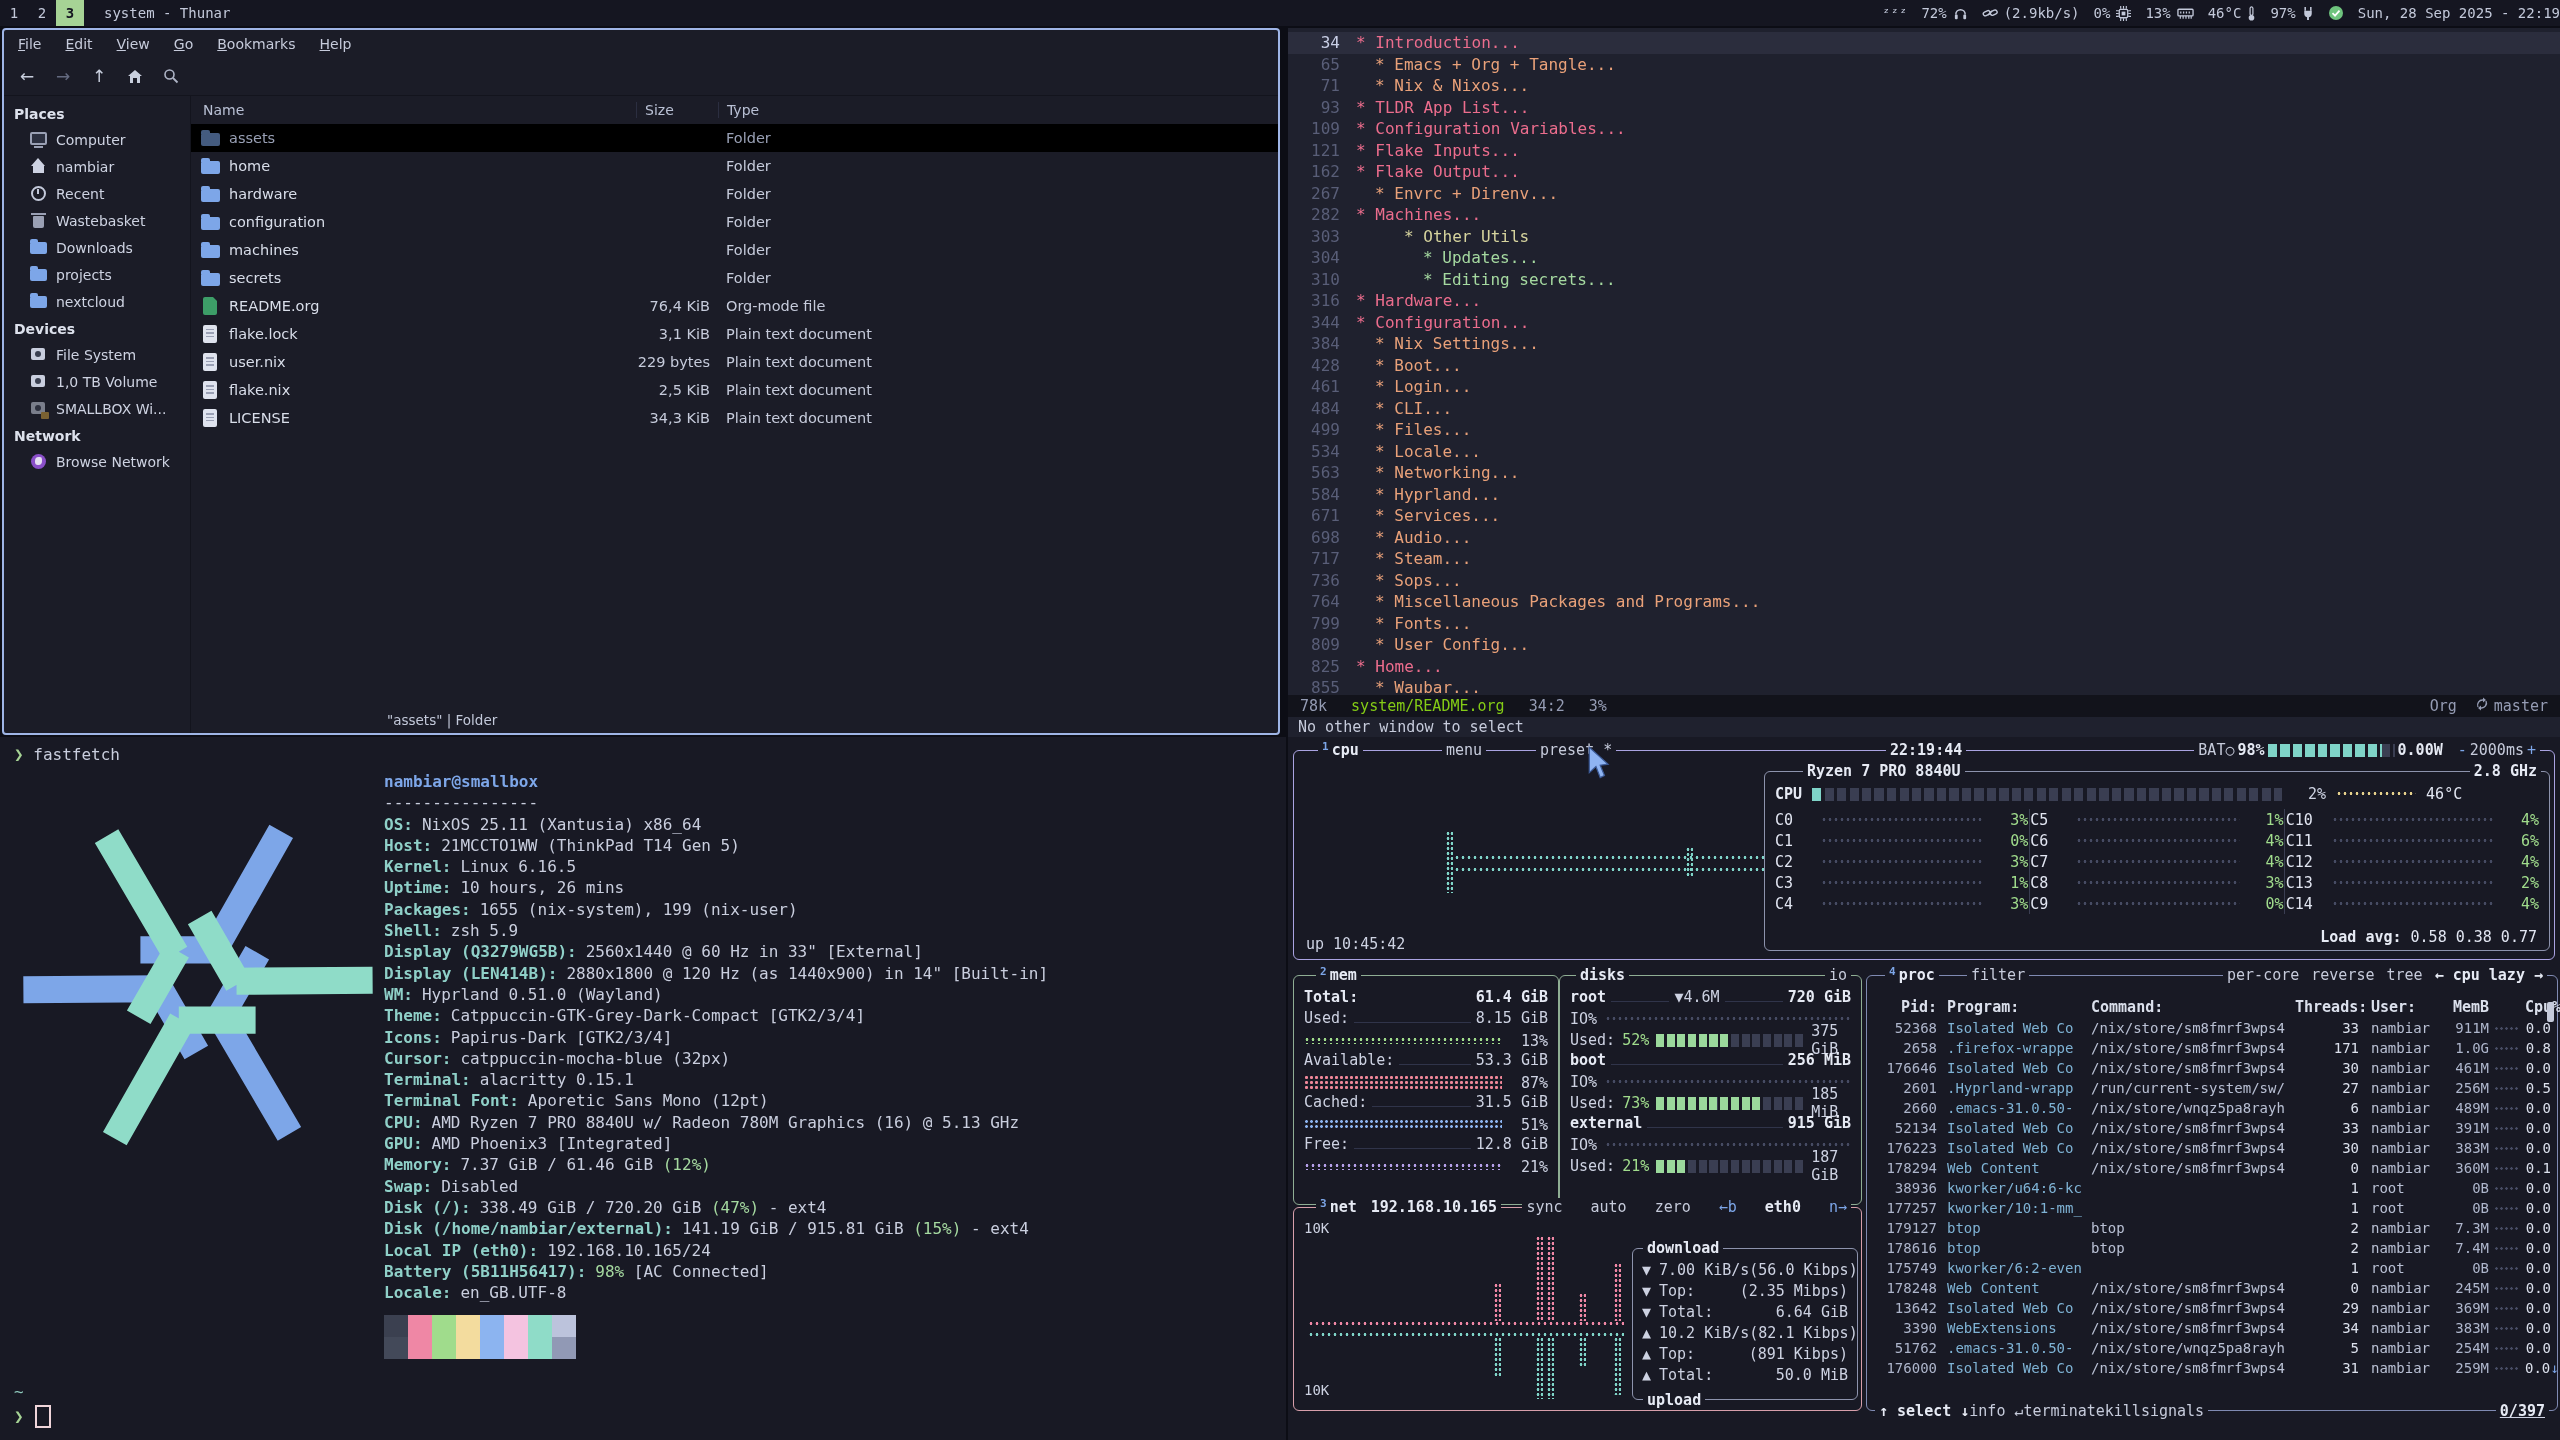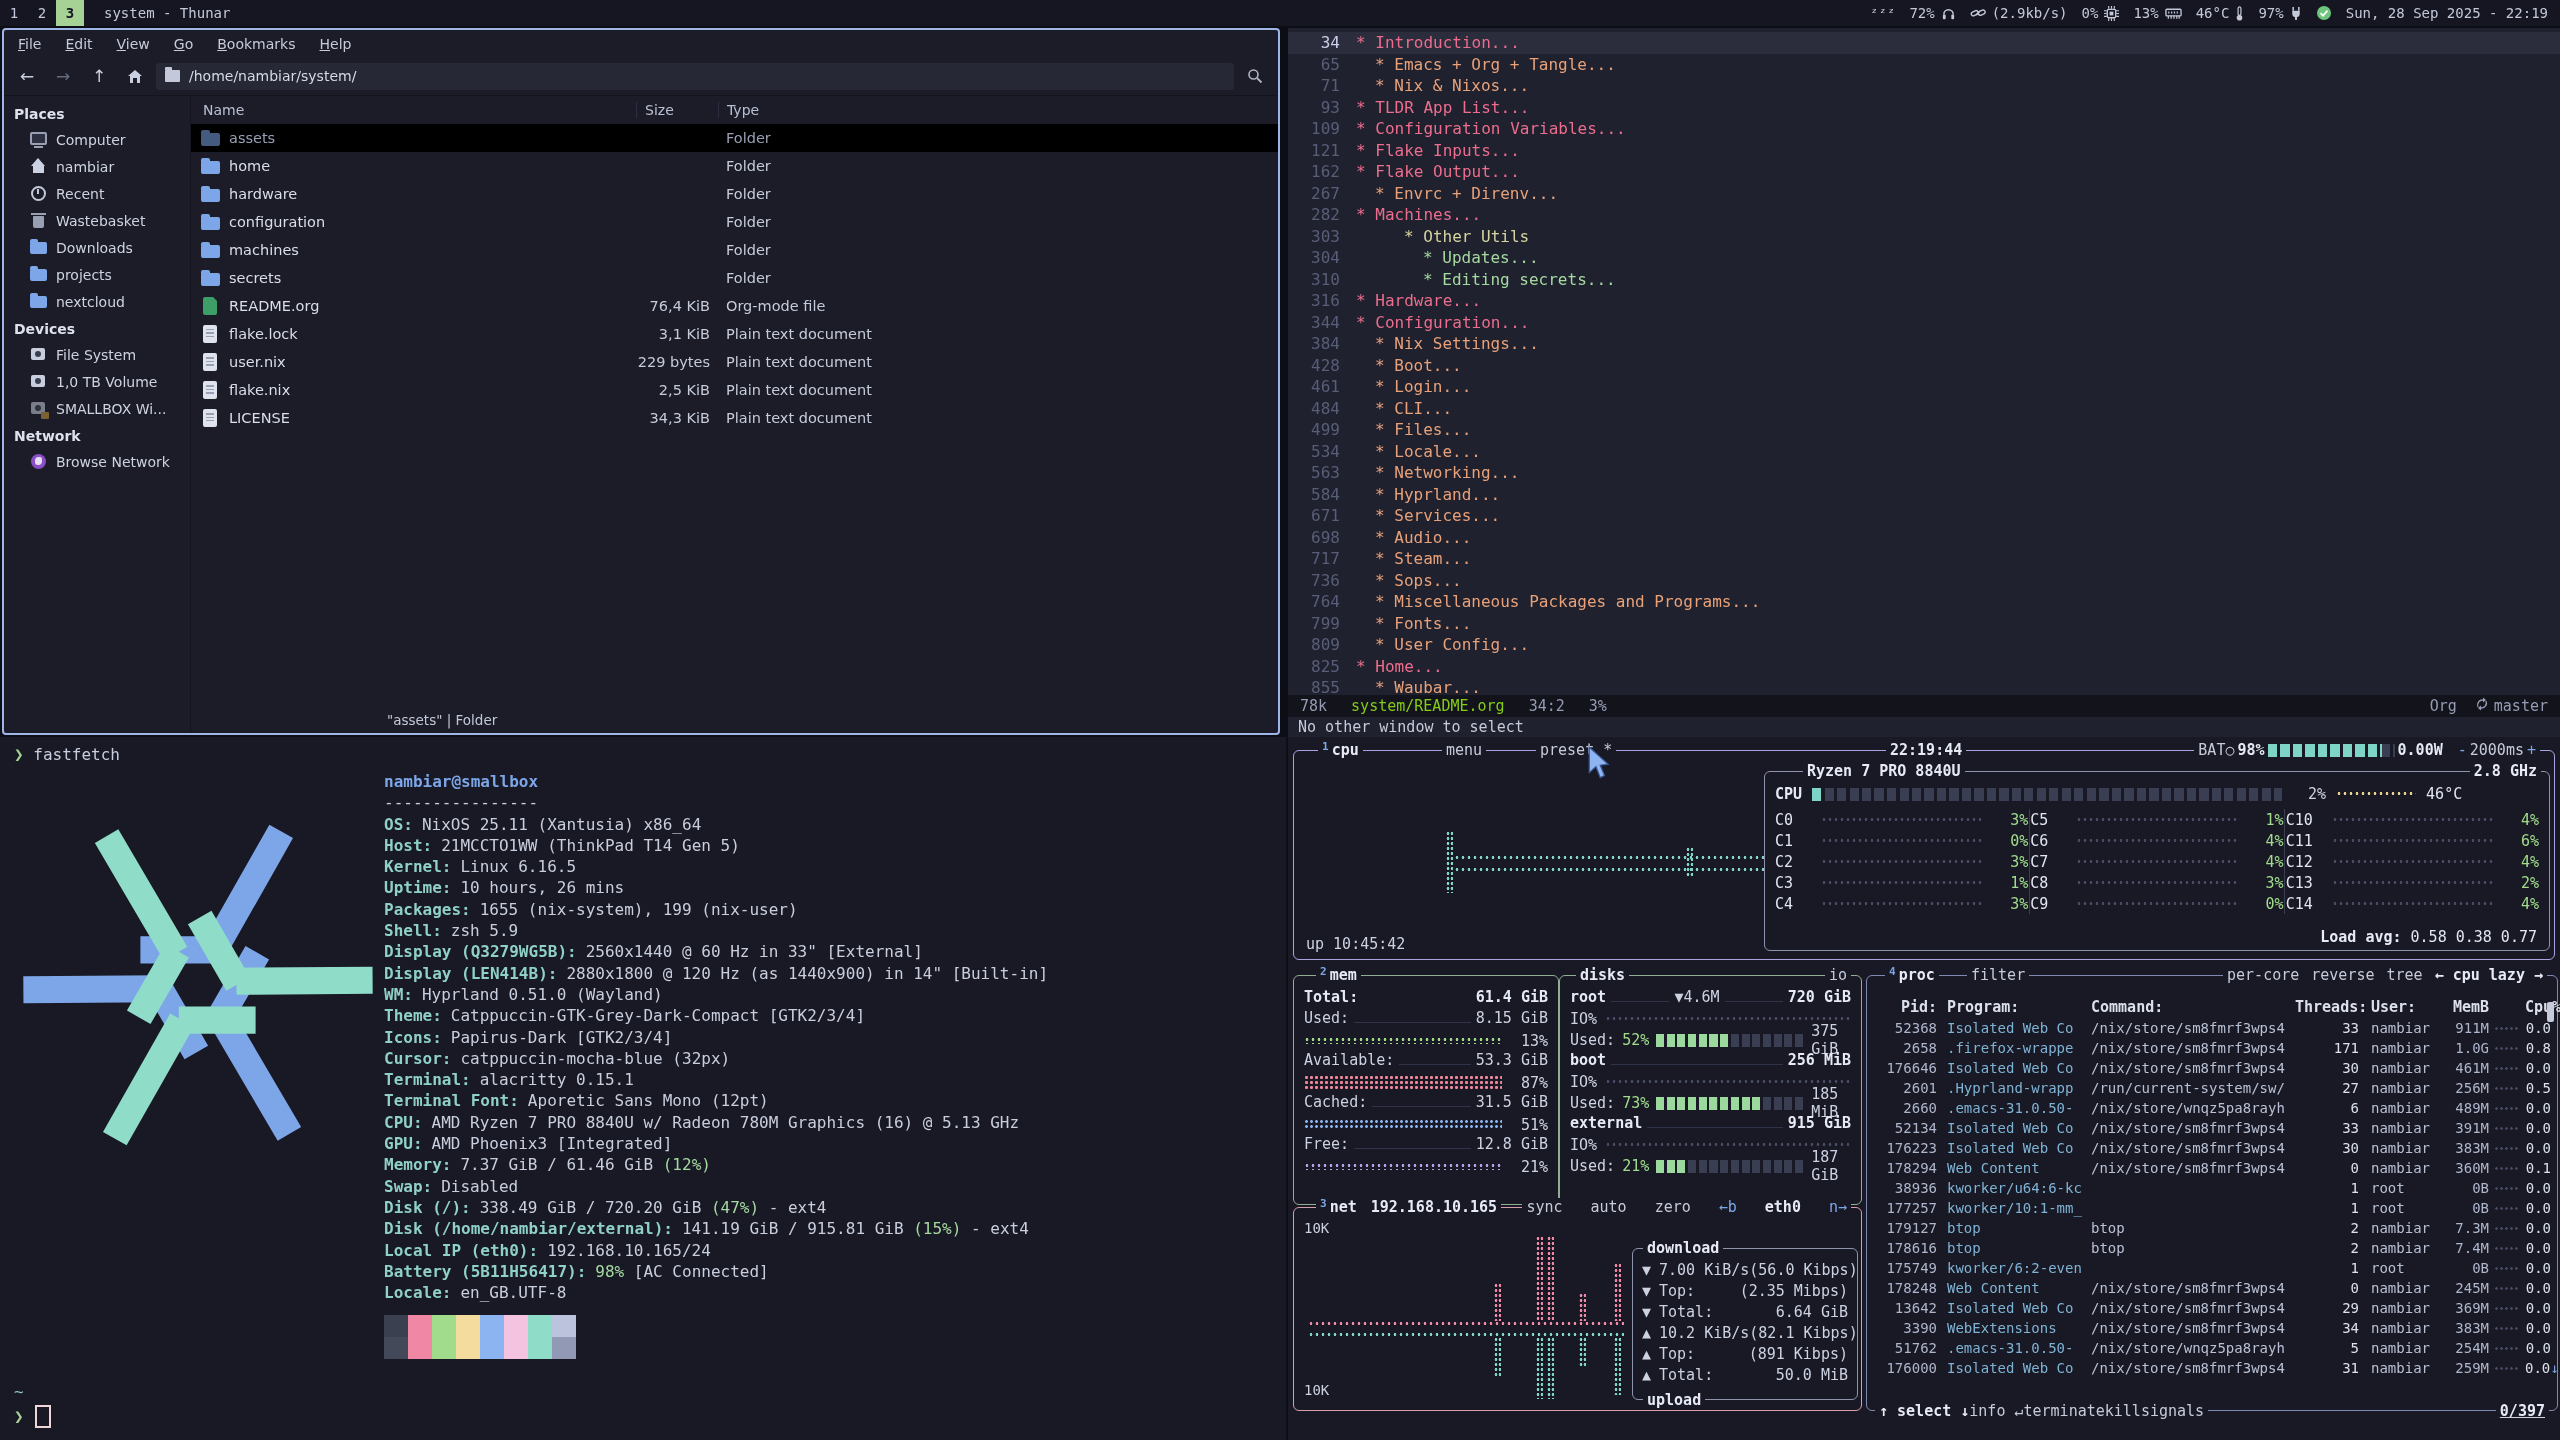--- a/index.html
+++ b/index.html
@@ -4,21 +4,21 @@
 <style>
   html,body{margin:0;padding:0;background:#0c0d15;}
   .screen{position:relative;width:2560px;height:1440px;background:#0c0d15;overflow:hidden;font-family:"DejaVu Sans Mono",monospace;}
   .abs{position:absolute;}
 
   
   .topbar{position:absolute;left:0;top:0;width:2560px;height:26px;background:#151621;display:flex;align-items:center;font-size:14px;color:#c3c9da;}
   .ws{width:28px;height:26px;line-height:26px;text-align:center;cursor:default;}
   .ws.active{background:#a6d395;color:#151621;font-weight:bold;}
   .tb-title{margin-left:20px;}
-  .tb-right{margin-left:auto;display:flex;align-items:center;gap:14px;padding-right:12px;}
+  .tb-right{margin-left:auto;display:flex;align-items:center;gap:14px;}
   .seg{display:flex;align-items:center;gap:6px;}
   .seg svg{display:block;}
 
   
   .thunar{position:absolute;left:2px;top:28px;width:1278px;height:707px;background:#1b1c27;border:2px solid #9fb5e6;border-radius:4px;display:flex;flex-direction:column;font-family:"DejaVu Sans",sans-serif;box-sizing:border-box;}
   .menubar{height:27px;display:flex;align-items:center;gap:24px;padding:0 14px;font-size:14px;color:#c6cbdb;flex-shrink:0;}
   .menu-item::first-letter{text-decoration:underline;}
   .toolbar{height:38px;display:flex;align-items:center;gap:6px;padding:0 8px;border-bottom:1px solid #13141d;flex-shrink:0;}
   .nav-btn{width:30px;height:28px;display:flex;align-items:center;justify-content:center;color:#c9cfde;font-size:17px;border-radius:3px;}
   .nav-btn.dim{color:#646a80;}
@@ -275,24 +275,20 @@
       </div>
     <div class="toolbar">
       <div class="nav-btn">←</div>
       <div class="nav-btn dim">→</div>
       <div class="nav-btn">↑</div>
       <div class="nav-btn">
           <svg width="16" height="15" viewBox="0 0 16 15">
             <path d="M8 1 15 7h-2v7H10V9H6v5H3V7H1z" fill="#c9cfde"></path>
           </svg>
         </div>
-      <div class="pathbar">
-        <span class="pfold"></span>
-        <span>/home/nambiar/system/</span>
-      </div>
       <div class="search-btn">
         <svg width="16" height="16" viewBox="0 0 16 16">
             <circle cx="6.5" cy="6.5" r="4.5" fill="none" stroke="#aeb4c6" stroke-width="1.6"></circle>
             <path d="M10 10 L14.5 14.5" stroke="#aeb4c6" stroke-width="1.8"></path>
           </svg>
       </div>
     </div>
     <div class="thunar-body">
       <div class="sidebar">
         <div class="side-header">Places</div>

